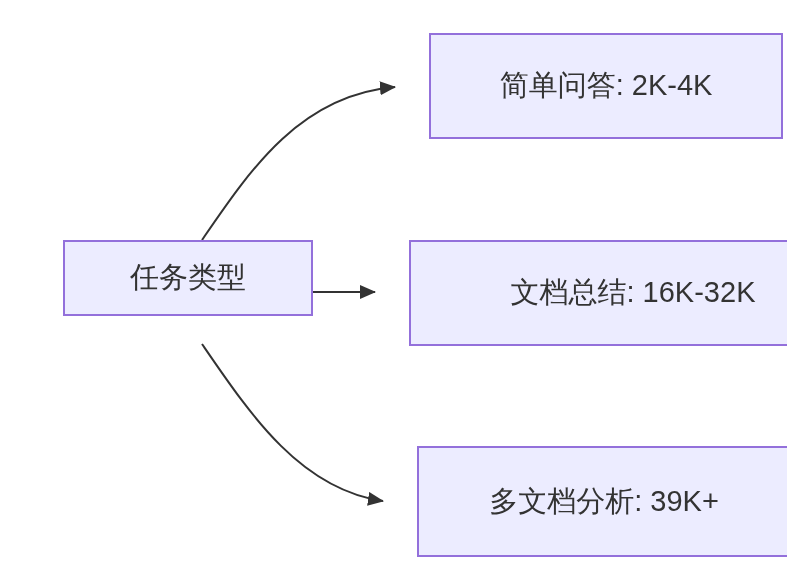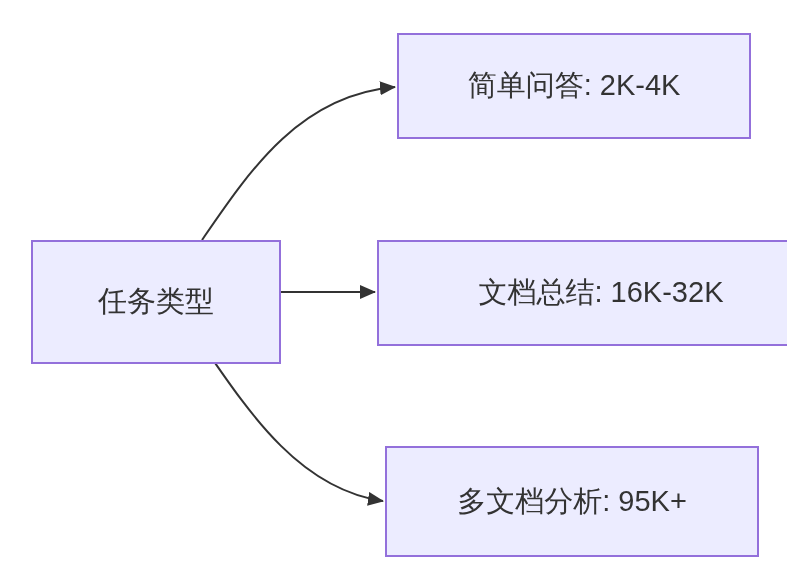--- a/index.html
+++ b/index.html
@@ -37,22 +37,23 @@
     box-sizing: border-box;
     background: var(--node-fill, #ECECFF);
     border: 2px solid var(--node-border, #9370DB);
     color: var(--text-color, #333333);
     font-size: 29px;
     display: flex;
     align-items: center;
     justify-content: center;
     text-align: left;
     white-space: nowrap;
+    margin-left: 32px;
   }
-  .node-root   { left: 31px;  top: 240px; width: 250px; height: 124px; }
+  .node-root   { left: 31px;  top: 240px; width: 250px; height: 76px; }
   .node-top    { left: 397px; top: 33px;  width: 354px; height: 106px; }
   .node-middle { left: 377px; top: 240px; width: 448px; height: 106px; }
   .node-bottom { left: 385px; top: 446px; width: 374px; height: 111px; }
 </style>
 </head>
 <body>
 
 <div class="canvas">
 
   <svg class="edges-layer" viewBox="0 0 787 572" xmlns="http://www.w3.org/2000/svg" aria-hidden="true">
@@ -72,16 +73,16 @@
 
   <div class="node node-top">
     <span>简单问答: 2K-4K</span>
   </div>
 
   <div class="node node-middle">
     <span>文档总结: 16K-32K</span>
   </div>
 
   <div class="node node-bottom">
-    <span>多文档分析: 95K+</span>
+    <span>多文档分析: 39K+</span>
   </div>
 
 </div>
 
 </body></html>

